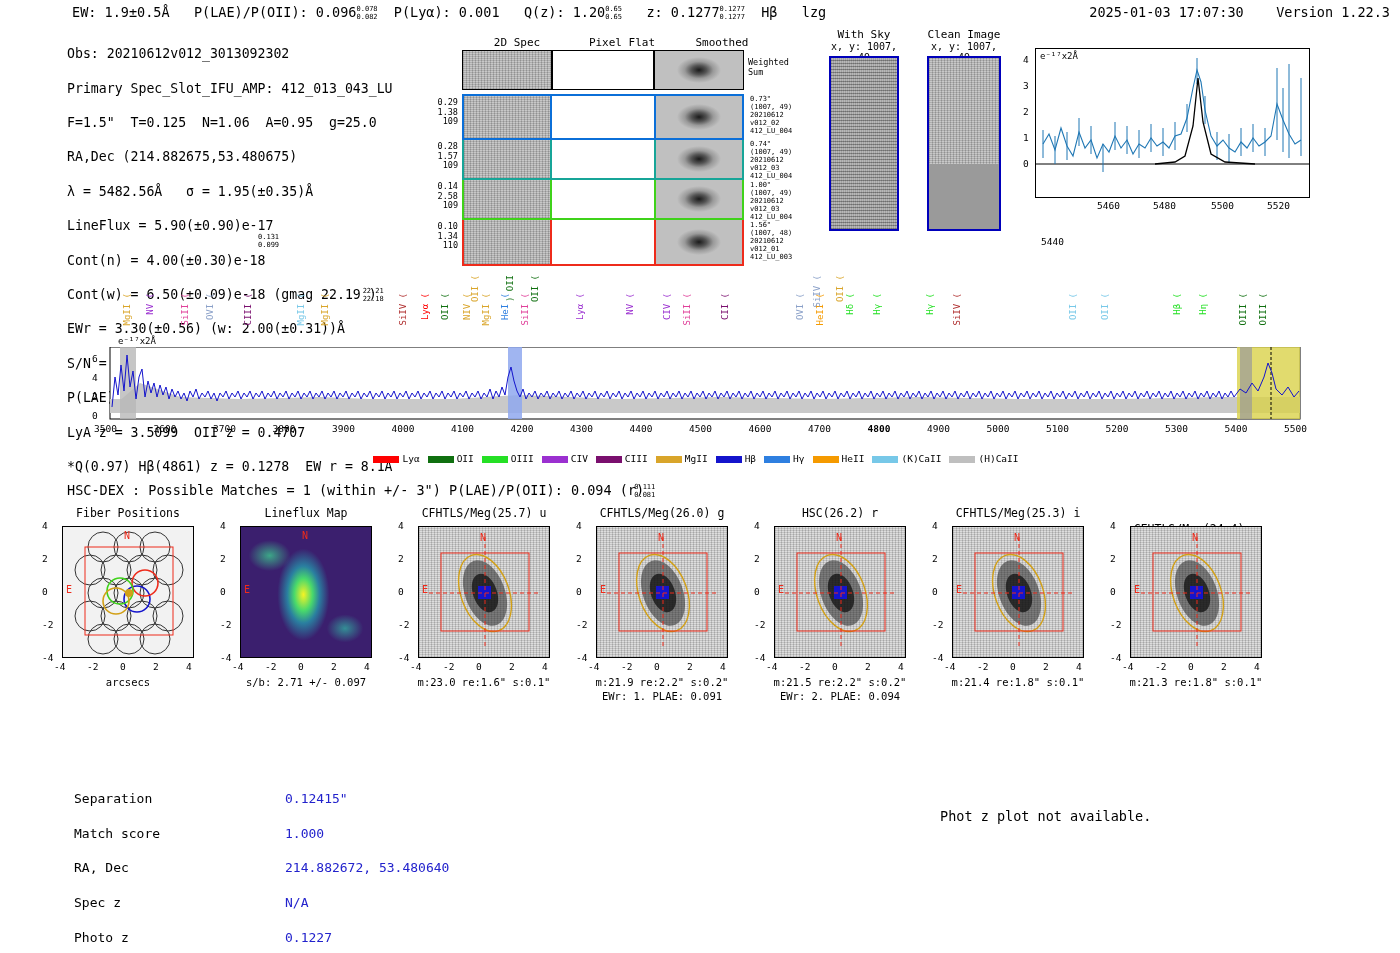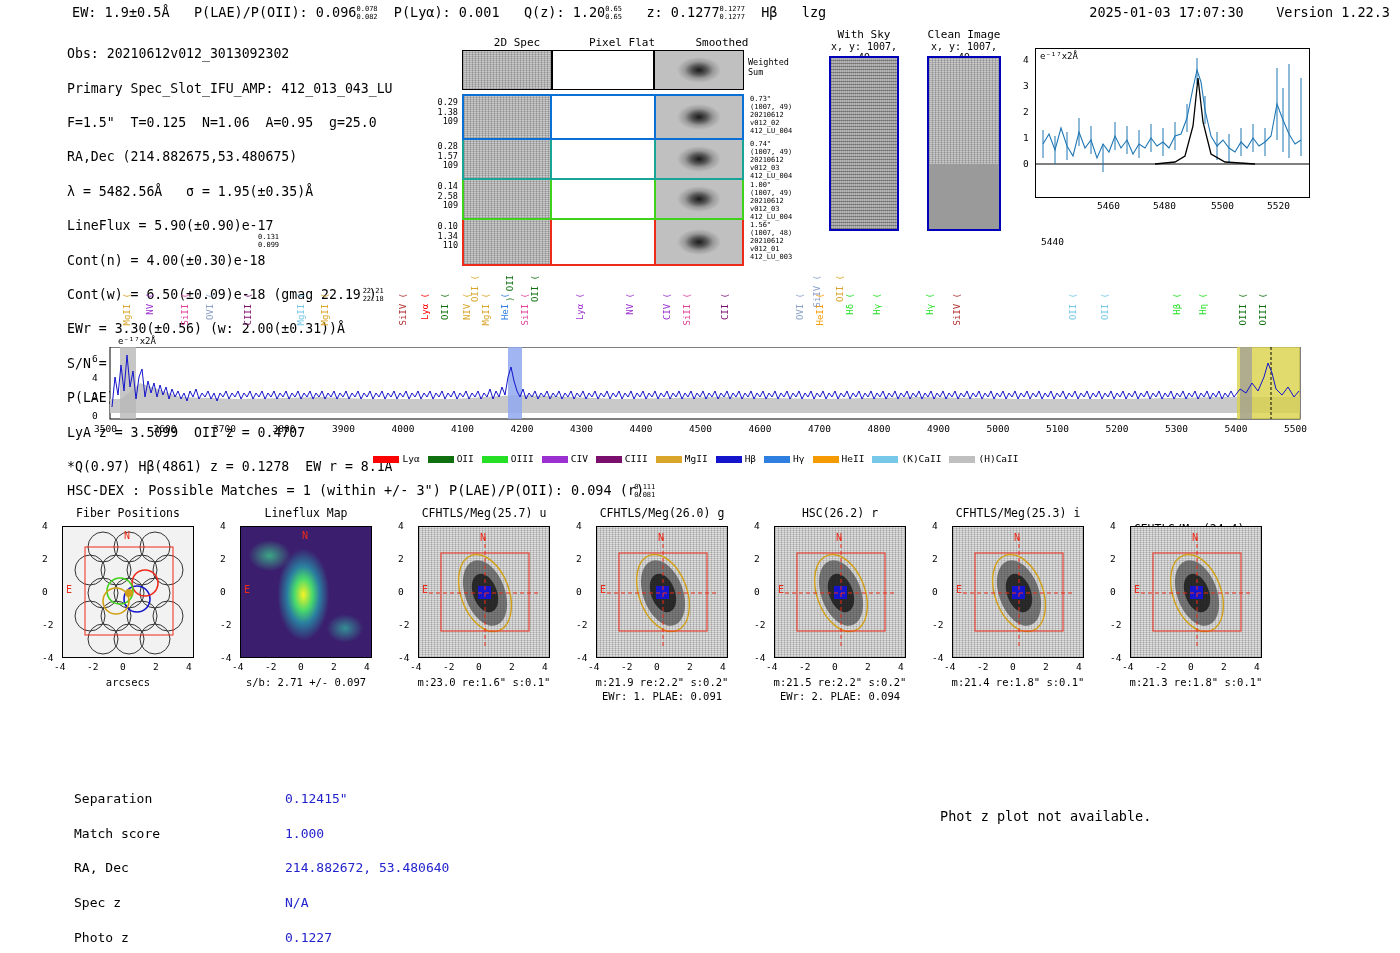--- a/index.html
+++ b/index.html
@@ -284,21 +284,21 @@
       <div class="axnum" style="left: 272.5px; top: 0px;">3800</div>
       <div class="axnum" style="left: 332px; top: 0px;">3900</div>
       <div class="axnum" style="left: 391.5px; top: 0px;">4000</div>
       <div class="axnum" style="left: 451px; top: 0px;">4100</div>
       <div class="axnum" style="left: 510.5px; top: 0px;">4200</div>
       <div class="axnum" style="left: 570px; top: 0px;">4300</div>
       <div class="axnum" style="left: 629.5px; top: 0px;">4400</div>
       <div class="axnum" style="left: 689px; top: 0px; text-align: right;">4500</div>
       <div class="axnum" style="left: 748.5px; top: 0px;">4600</div>
       <div class="axnum" style="left: 808px; top: 0px;">4700</div>
-      <div class="axnum" style="left: 867.5px; top: 0px;">4800</div>
+      <div class="axnum" style="left: 867.5px; top: 0px; font-weight: bold;">4800</div>
       <div class="axnum" style="left: 927px; top: 0px;">4900</div>
       <div class="axnum" style="left: 986.5px; top: 0px;">5000</div>
       <div class="axnum" style="left: 1046px; top: 0px;">5100</div>
       <div class="axnum" style="left: 1105.5px; top: 0px;">5200</div>
       <div class="axnum" style="left: 1165px; top: 0px;">5300</div>
       <div class="axnum" style="left: 1224.5px; top: 0px;">5400</div>
       <div class="axnum" style="left: 1284px; top: 0px;">5500</div>
     </div>
 
   <div id="legend" style="position:absolute;left:0;top:172px;width:1400px;text-align:center;"><span class="legend-item"><span class="legend-sw" style="background: rgb(255, 0, 0);"></span><span>Lyα</span></span><span class="legend-item"><span class="legend-sw" style="background: rgb(16, 112, 16);"></span><span>OII</span></span><span class="legend-item"><span class="legend-sw" style="background: rgb(37, 224, 37);"></span><span>OIII</span></span><span class="legend-item"><span class="legend-sw" style="background: rgb(155, 48, 208);"></span><span>CIV</span></span><span class="legend-item"><span class="legend-sw" style="background: rgb(122, 15, 110);"></span><span>CIII</span></span><span class="legend-item"><span class="legend-sw" style="background: rgb(217, 165, 42);"></span><span>MgII</span></span><span class="legend-item"><span class="legend-sw" style="background: rgb(20, 20, 204);"></span><span>Hβ</span></span><span class="legend-item"><span class="legend-sw" style="background: rgb(46, 127, 224);"></span><span>Hγ</span></span><span class="legend-item"><span class="legend-sw" style="background: rgb(245, 154, 0);"></span><span>HeII</span></span><span class="legend-item"><span class="legend-sw" style="background: rgb(119, 200, 232);"></span><span>(K)CaII</span></span><span class="legend-item"><span class="legend-sw" style="background: rgb(191, 191, 191);"></span><span>(H)CaII</span></span></div>

